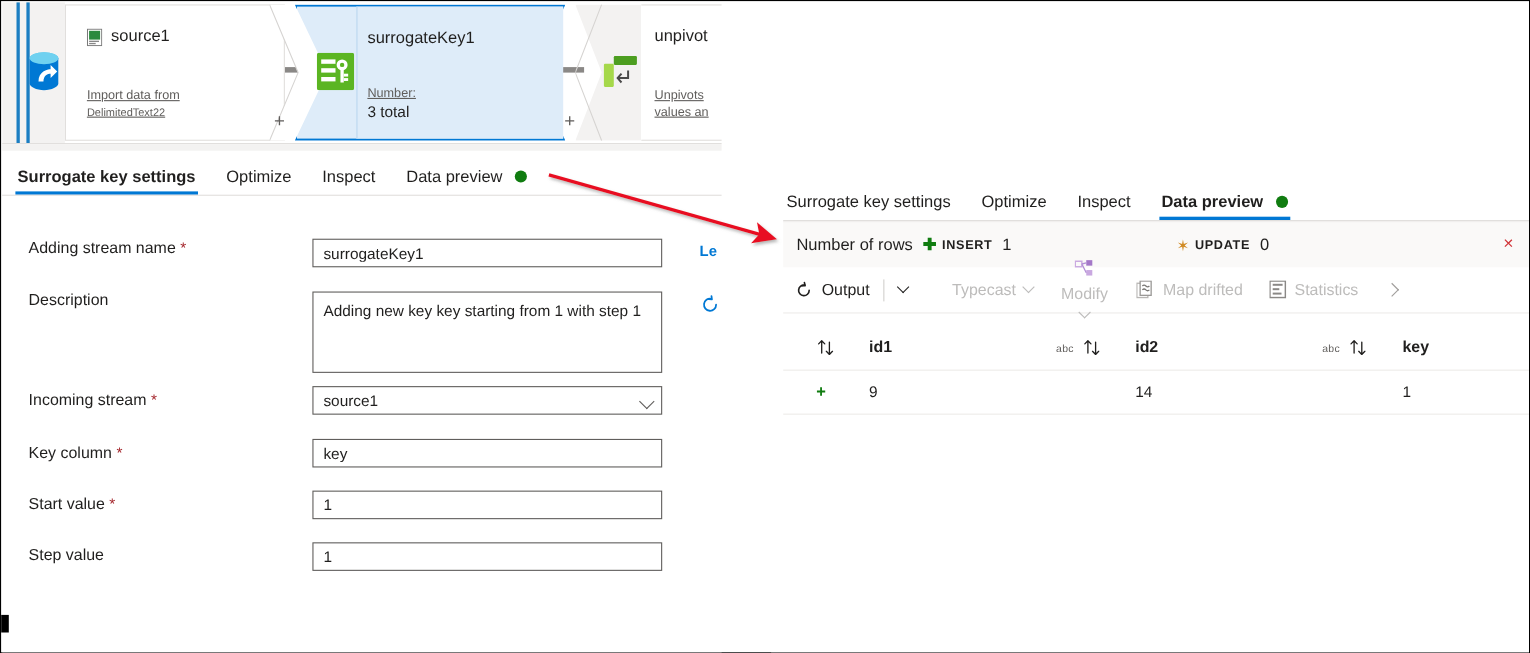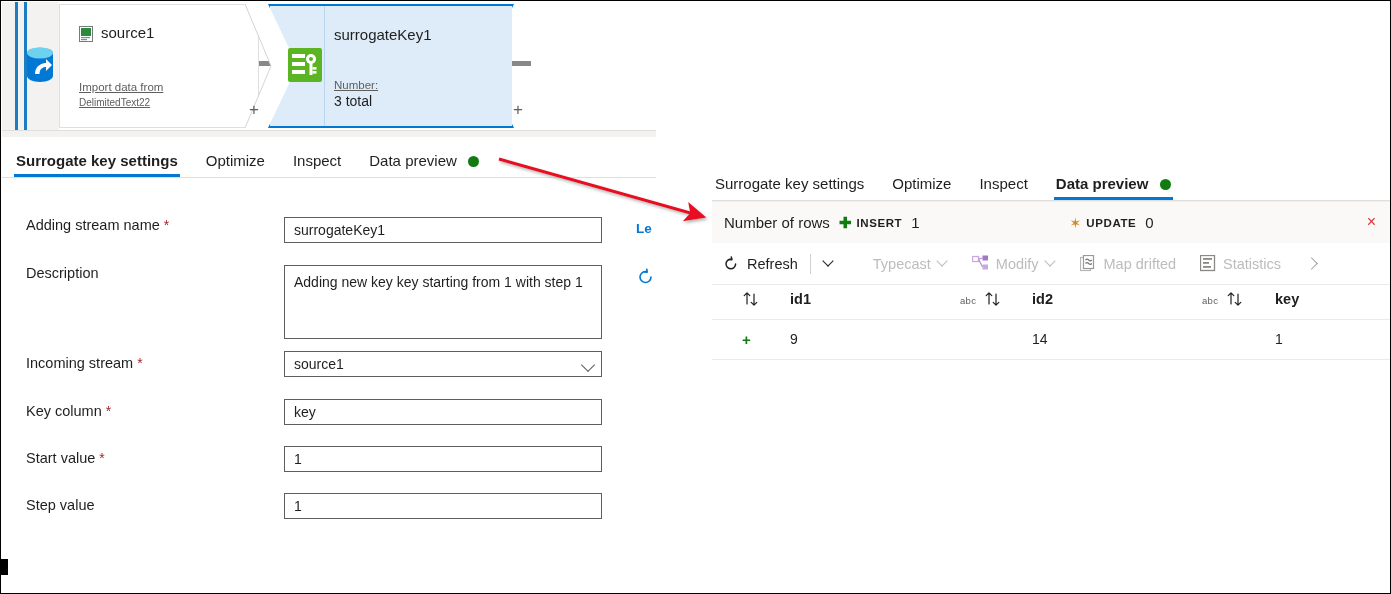--- a/index.html
+++ b/index.html
@@ -210,21 +210,21 @@
     border-right:1.5px solid currentColor; border-bottom:1.5px solid currentColor;
     transform:rotate(45deg); position:relative; top:-3px;
   }
   .tb-arrow-right {
     width:9px; height:9px;
     border-top:1.5px solid #a19f9d; border-right:1.5px solid #a19f9d;
     transform:rotate(45deg);
   }
 
   
-  #grid { position:absolute; left:11px; top:150px; width:678px; }
+  #grid { position:absolute; left:11px; top:167px; width:678px; }
   .grid-head {
     position:relative; height:40px; border-bottom:1px solid #edebe9;
   }
   .grid-row {
     position:relative; height:40px; border-bottom:1px solid #edebe9;
   }
   .col-sel { position:absolute; left:16px; top:11px; }
   .col-1  { position:absolute; left:78px;  top:11px; }
   .col-2  { position:absolute; left:320px; top:11px; }
   .col-3  { position:absolute; left:563px; top:11px; }
@@ -307,20 +307,37 @@
           <rect x="24.5" y="19" width="4" height="2.6" fill="#ffffff"></rect>
           <rect x="24.5" y="23" width="4" height="2.6" fill="#ffffff"></rect>
         </svg>
       </div>
       <div class="title">surrogateKey1</div>
       <div class="sub">Number:</div>
       <div class="sub2">3 total</div>
       <div class="plus-mark" style="left:245px;top:96px;">+</div>
     </div>
 
+    <div class="node" id="node-unpivot">
+      <div class="chevwrap"></div>
+      <svg style="position:absolute;left:0;top:0;" width="60" height="124">
+        <path d="M24,0 L0,62 L24,124" fill="none" stroke="#d6d4d2" stroke-width="1"></path>
+      </svg>
+      <div class="body"></div>
+      <div class="unpivot-icon">
+        <svg width="34" height="34" viewBox="0 0 34 34">
+          <rect x="11" y="3" width="21" height="8" rx="1" fill="#4c9e20"></rect>
+          <rect x="2" y="10" width="9" height="21" rx="1" fill="#a5d84a"></rect>
+          <path d="M24 16 L24 23 L15 23 M18 19 L14.5 23 L18 27" fill="none" stroke="#4a4a4a" stroke-width="1.8"></path>
+        </svg>
+      </div>
+      <div class="title">unpivot</div>
+      <div class="sub">Unpivots</div>
+      <div class="sub" style="left:72px;top:91px;">values an</div>
+    </div>
   </div>
 
   <div id="left-panel">
     <div class="panel-top-strip"></div>
 
     <div class="tabs" style="top:6px;width:654px;">
       <div class="tab active">
         <span>Surrogate key settings</span>
       </div>
       <div class="tab">
@@ -433,33 +450,33 @@
     </div>
 
     <div id="toolbar">
       <div class="tb-item enabled">
         <span>
           <svg width="18" height="18" viewBox="0 0 18 18" style="display:block">
             <path d="M13.6 9 A4.8 4.8 0 1 1 9.6 4.25" fill="none" stroke="#201f1e" stroke-width="1.5" stroke-linecap="round"></path>
             <path d="M9.3 1.9 L9.9 4.7 L7.1 4.6" fill="none" stroke="#201f1e" stroke-width="1.5" stroke-linecap="round" stroke-linejoin="round"></path>
           </svg>
         </span>
-        <span>Refresh</span>
+        <span>Output</span>
       </div>
       <div class="tb-sep"></div>
       <div class="tb-item enabled" style="padding:0 11px;">
         <span class="tb-chev"></span>
       </div>
 
       <div class="tb-item disabled" style="margin-left:20px;">
         <span>Typecast</span>
         <span class="tb-chev"></span>
       </div>
 
-      <div class="tb-item disabled" style="margin-left:6px;">
+      <div class="tb-item disabled" style="margin-left:6px;flex-direction:column;">
         <span>
           <svg width="17" height="17" viewBox="0 0 17 17" style="display:block">
             <rect x="0.5" y="1.5" width="6" height="5" fill="none" stroke="#c9a8e0" stroke-width="1.3"></rect>
             <rect x="10.5" y="0.5" width="5.5" height="5" fill="#a478c8"></rect>
             <rect x="10.5" y="9.5" width="5.5" height="5" fill="#c9a8e0"></rect>
             <path d="M6.5 4 L10.5 3 M6.5 4 L10.5 12" fill="none" stroke="#b490d6" stroke-width="1.2"></path>
           </svg>
         </span>
         <span>Modify</span>
         <span class="tb-chev"></span>

